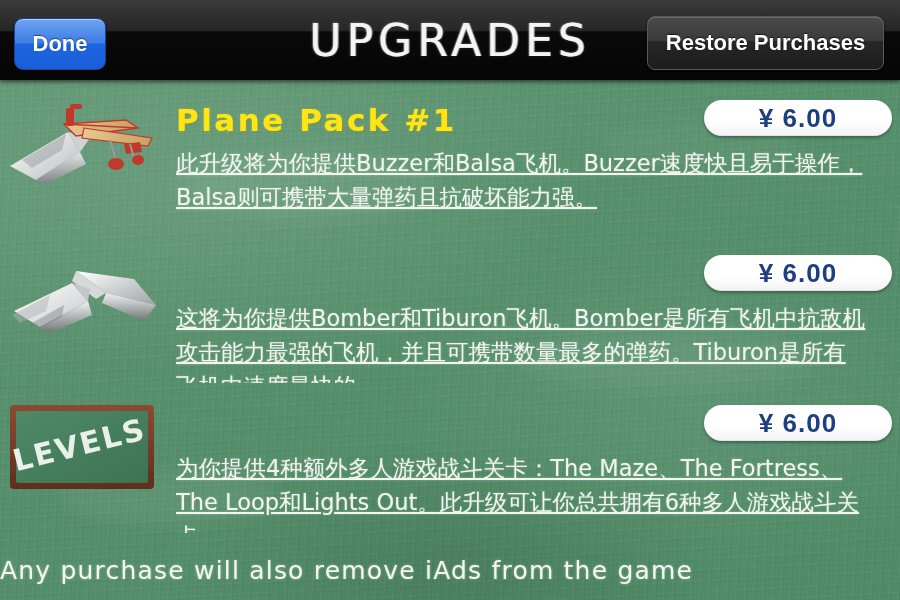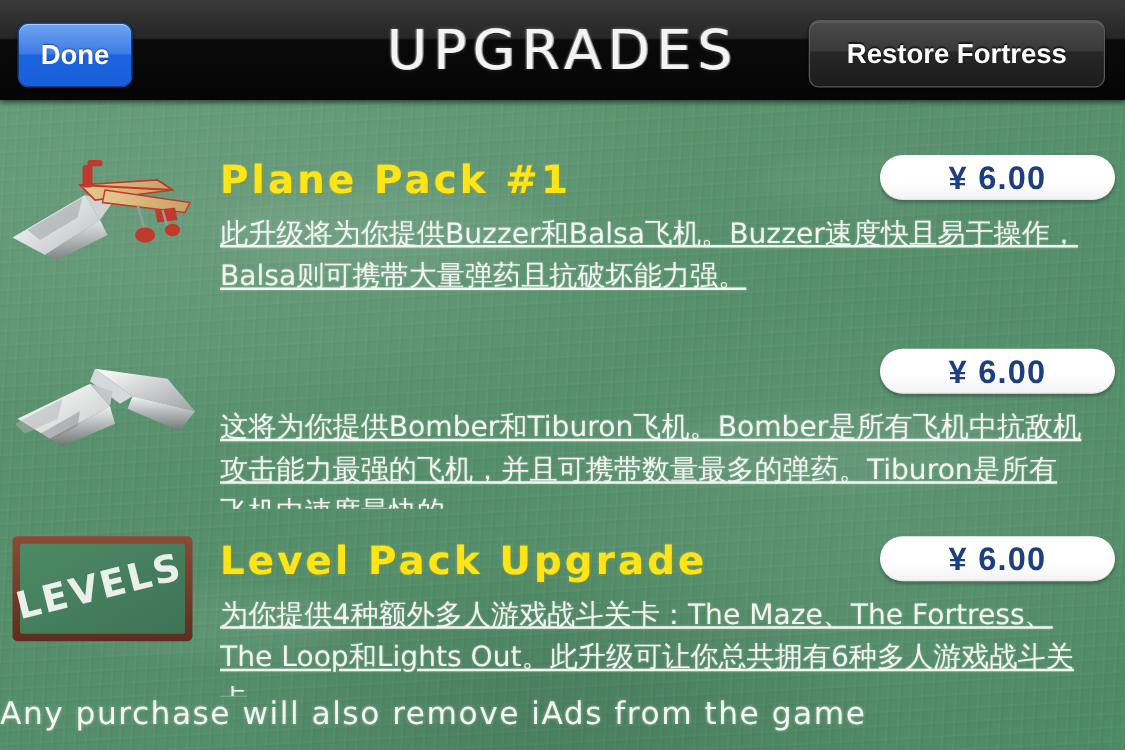--- a/index.html
+++ b/index.html
@@ -118,21 +118,20 @@
   }
 
   
   .rows {
     position: absolute;
     left: 0;
     top: 80px;
     width: 900px;
     height: 470px;
     z-index: 10;
-    margin-top: 24px;
   }
   .row {
     position: absolute;
     left: 0;
     width: 900px;
   }
   .row-1 { top: 8px;   height: 150px; }
   .row-2 { top: 163px; height: 150px; }
   .row-3 { top: 313px; height: 155px; }
 
@@ -217,21 +216,21 @@
   <div class="board">
     <div class="board-smudge" style="left:180px; top:150px; width:260px; height:70px;"></div>
     <div class="board-smudge" style="left:520px; top:330px; width:300px; height:60px;"></div>
     <div class="board-smudge" style="left:60px;  top:470px; width:220px; height:55px;"></div>
     <div class="board-smudge" style="left:600px; top:120px; width:200px; height:50px; background:rgba(255,255,255,0.04);"></div>
   </div>
 
   <div class="navbar">
     <div class="btn-done">Done</div>
     <div class="nav-title">UPGRADES</div>
-    <div class="btn-restore">Restore Fortress</div>
+    <div class="btn-restore">Restore Purchases</div>
   </div>
 
   <div class="rows">
 
     <div class="row row-1">
       <div class="icon-box">
         <svg class="icon-svg" viewBox="0 0 160 100" xmlns="http://www.w3.org/2000/svg">
           <defs>
             <linearGradient id="paperA" x1="0" y1="0" x2="1" y2="1">
               <stop offset="0%" stop-color="#ffffff"></stop>
@@ -313,21 +312,20 @@
             <linearGradient id="innerG" x1="0" y1="0" x2="1" y2="1">
               <stop offset="0%" stop-color="#4e8a66"></stop>
                 <stop offset="100%" stop-color="#3d7354"></stop>
             </linearGradient>
           </defs>
           <rect x="4" y="6" width="144" height="84" rx="4" fill="url(#frameG)"></rect>
           <rect x="10" y="12" width="132" height="72" rx="2" fill="url(#innerG)"></rect>
           <text x="76" y="56" transform="rotate(-14 76 56)" text-anchor="middle" font-family="DejaVu Sans, sans-serif" font-size="30" font-weight="bold" letter-spacing="2" fill="#f3f6f2" opacity="0.95">LEVELS</text>
         </svg>
       </div>
-      <div class="row-title">Level Pack Upgrade</div>
       <div class="row-desc">为你提供4种额外多人游戏战斗关卡：The Maze、The Fortress、The Loop和Lights Out。此升级可让你总共拥有6种多人游戏战斗关卡。</div>
       <div class="price-btn">¥ 6.00</div>
     </div>
 
   </div>
 
   <div class="footer-note">Any purchase will also remove iAds from the game</div>
 
 </div>
 

